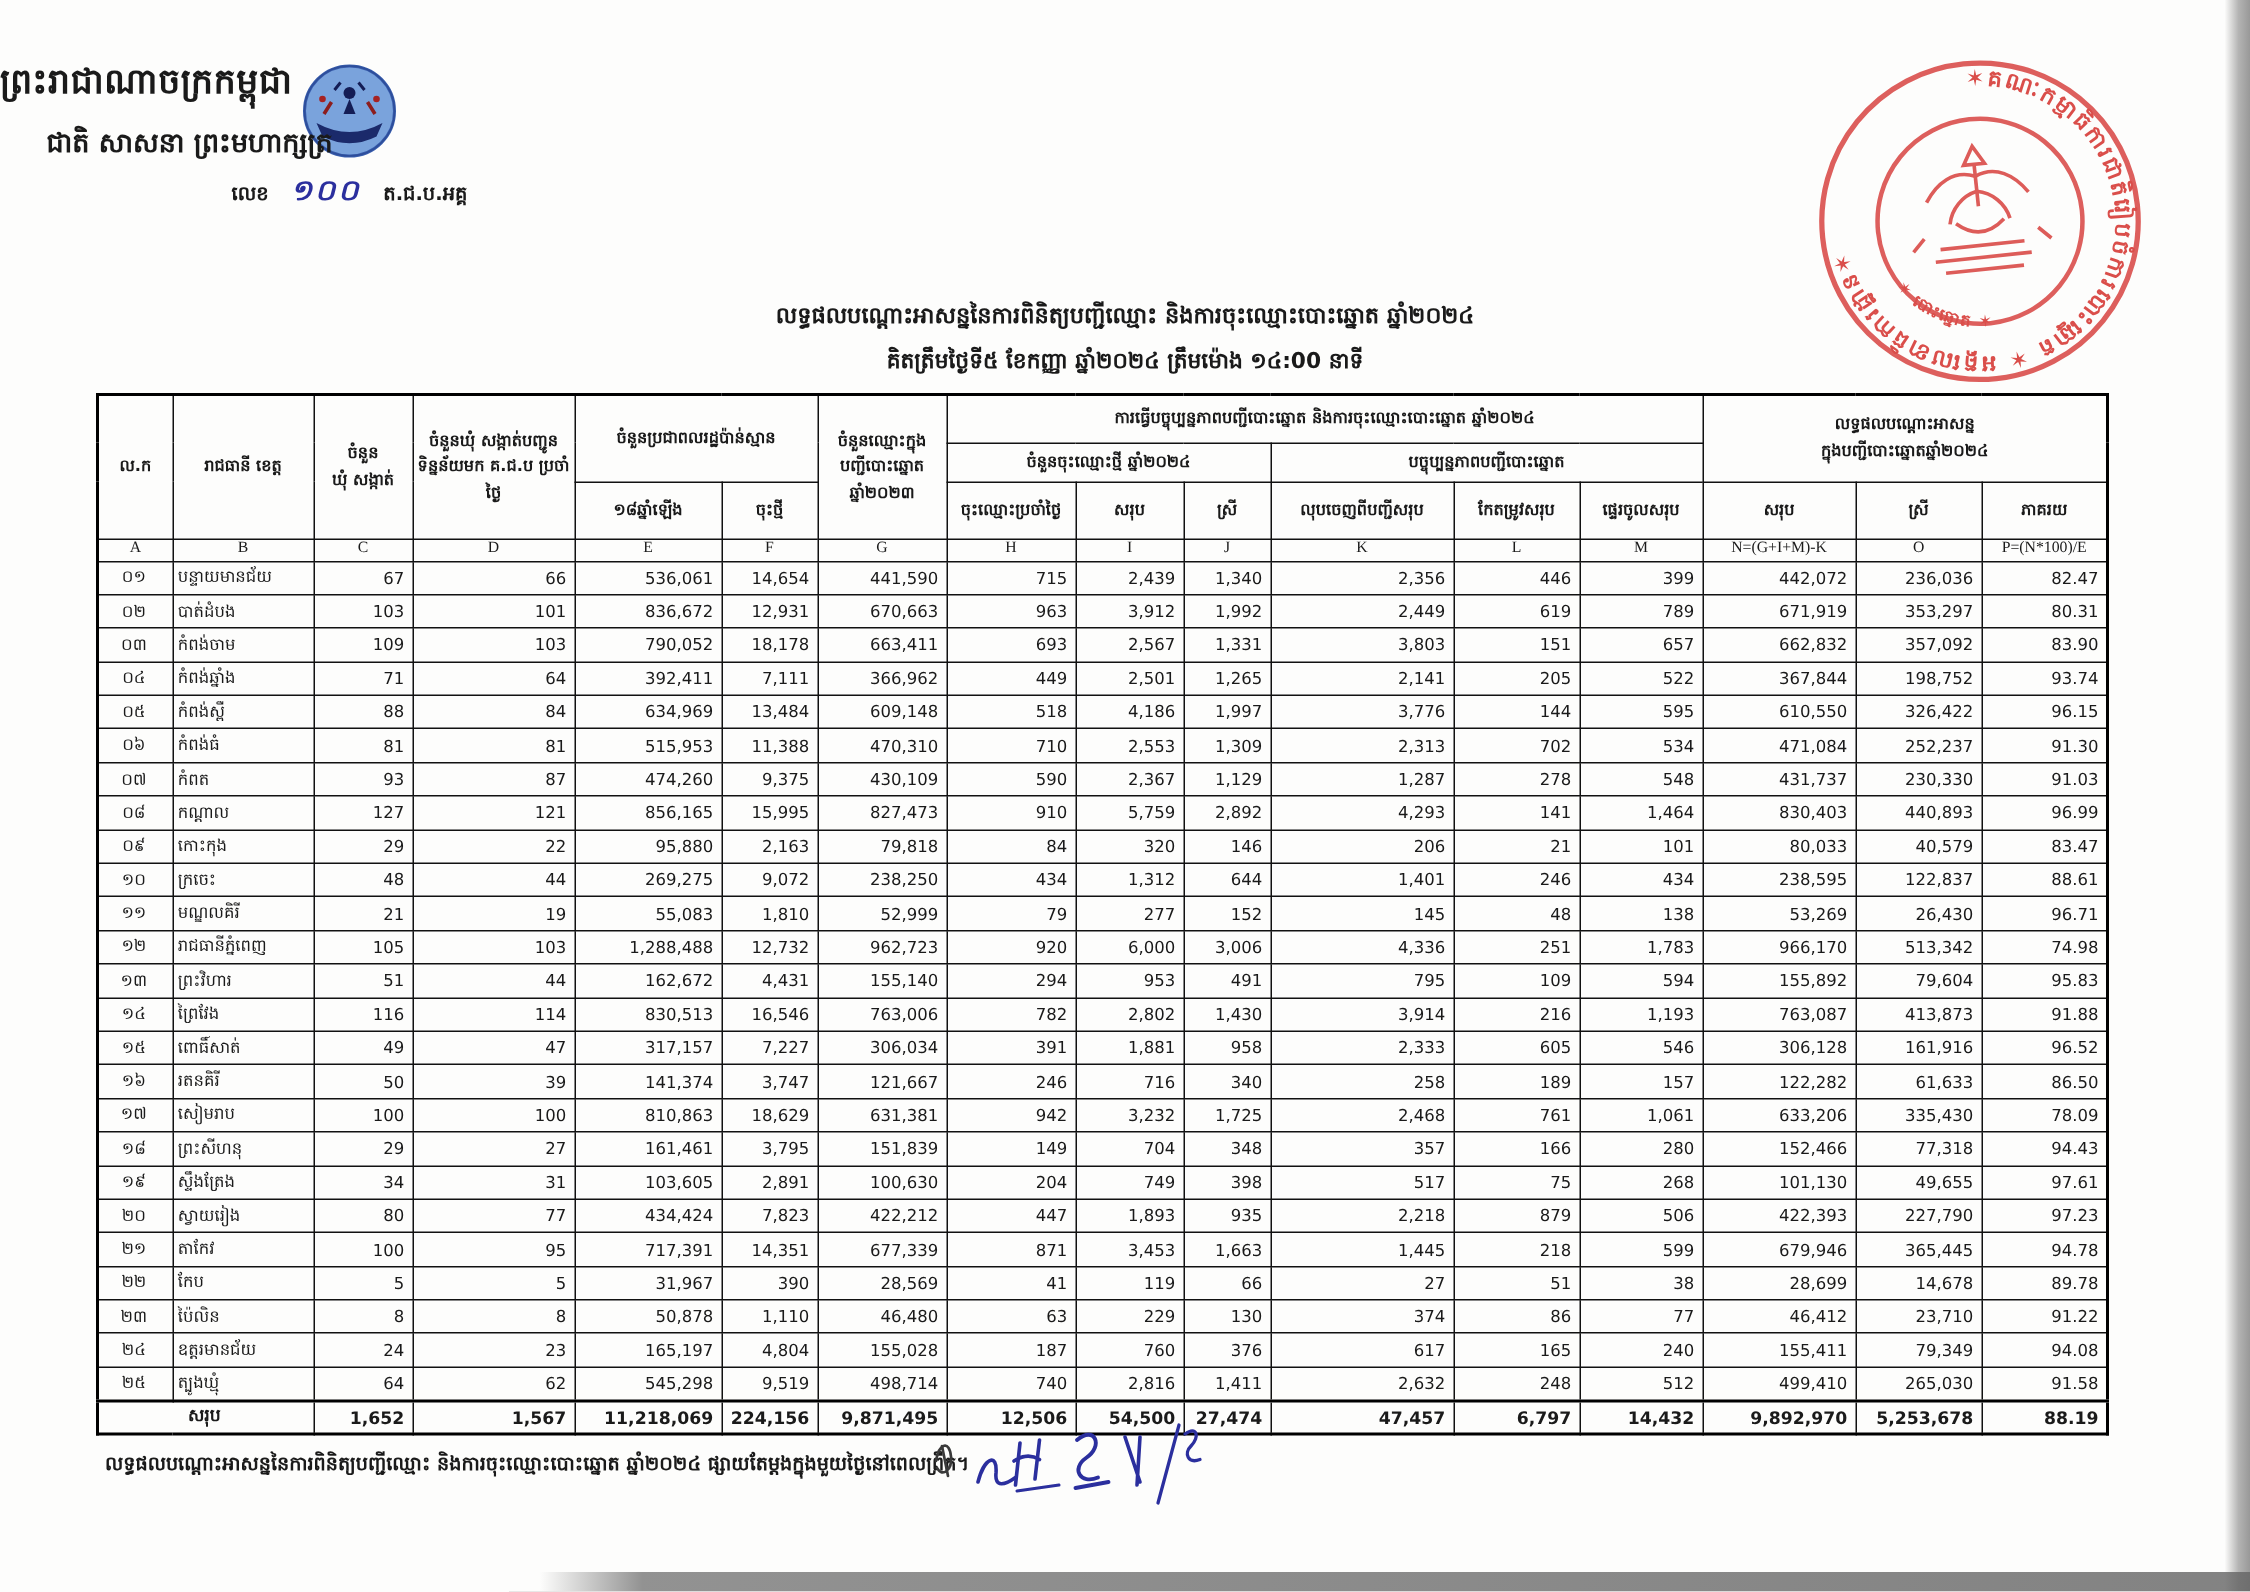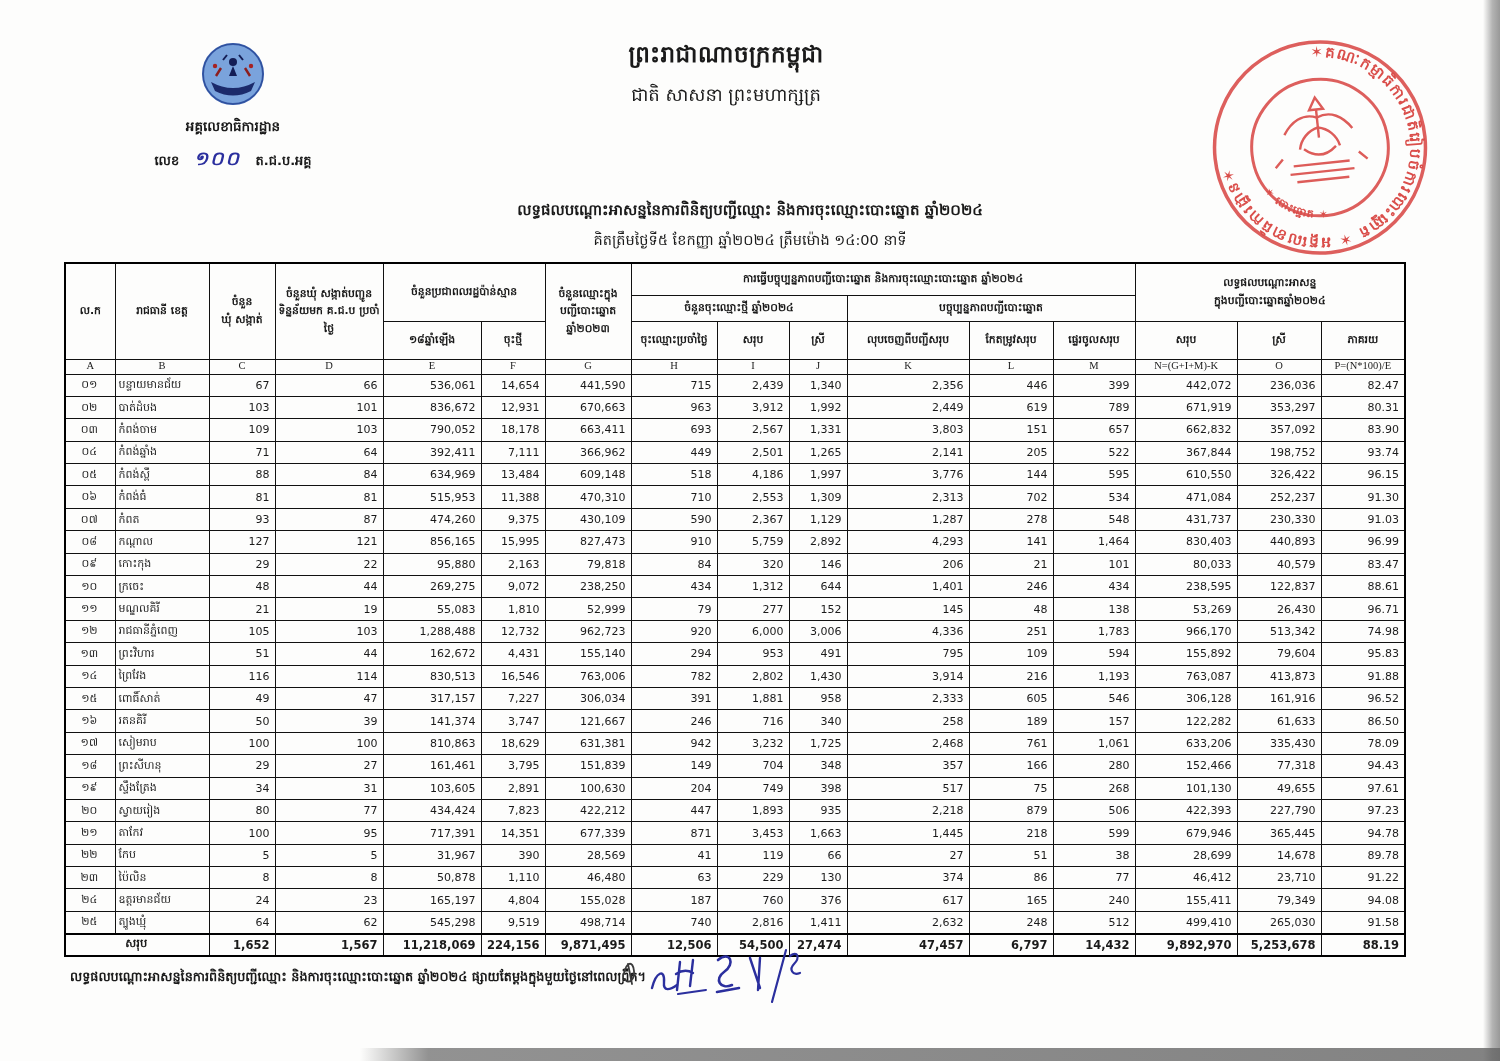--- a/index.html
+++ b/index.html
@@ -8,36 +8,36 @@
 
   
   .org-block{position:absolute;left:58px;top:42px;width:350px;text-align:center;}
   .org-logo{width:64px;height:64px;margin:0 auto 8px auto;}
   .org-line1{font-size:14.5px;font-weight:bold;line-height:1.8;}
   .org-line2{font-size:13.5px;font-weight:bold;line-height:1.9;}
   .org-line3{font-size:13px;font-weight:bold;margin-top:6px;}
   .doc-no{color:#2b2f9e;font-size:19px;font-weight:bold;padding:0 10px;font-style:italic;letter-spacing:2px;}
 
   
-  .kingdom{position:absolute;left:0;top:40px;width:1452px;text-align:center;pointer-events:none;}
+  .kingdom{position:absolute;left:0;top:40px;width:1452px;text-align:left;pointer-events:none;}
   .kingdom-l1{font-size:23px;font-weight:bold;letter-spacing:.5px;}
-  .kingdom-l2{font-size:18px;font-weight:normal;margin-top:10px;}
+  .kingdom-l2{font-size:18px;font-weight:bold;margin-top:10px;padding-left:31px;}
 
   
   .dateline{position:absolute;left:1020px;top:152px;width:360px;text-align:center;
             font-size:12.5px;line-height:1.9;}
 
   
   .stamp{position:absolute;left:1200px;top:35px;width:240px;height:225px;opacity:.85;
          transform:rotate(-6deg);}
 
   
   .doc-title{position:absolute;left:0;top:200px;width:1500px;text-align:center;}
   .doc-title-l1{font-size:15px;font-weight:bold;}
-  .doc-title-l2{font-size:14.5px;font-weight:normal;margin-top:9px;}
+  .doc-title-l2{font-size:14.5px;font-weight:bold;margin-top:9px;}
 
   
   table.results{position:absolute;left:64px;top:262px;width:1340px;border-collapse:collapse;
         table-layout:fixed;border:2px solid #000;}
   table.results th,table.results td{border:1px solid #111;overflow:hidden;}
   table.results th{font-weight:bold;font-size:10.8px;text-align:center;vertical-align:middle;
         padding:1px 2px;white-space:pre-line;line-height:1.65;}
   tr.h-r1{height:32px;} tr.h-r2{height:26px;} tr.h-r3{height:38px;}
   tr.letters-row{height:15px;}
   tr.letters-row td{font-family:"Liberation Serif",serif;font-size:10.5px;text-align:center;
@@ -74,21 +74,20 @@
         <circle cx="32" cy="32" r="30" fill="none" stroke="#24418c" stroke-width="1" opacity=".6"></circle>
         <path d="M10,40 Q32,52 54,40 L50,49 Q32,58 14,49 Z" fill="#1b2a6b"></path>
         <circle cx="32" cy="20" r="4" fill="#141d55"></circle>
         <path d="M32,24 l-4,10 h8 z" fill="#141d55"></path>
         <path d="M20,26 l-5,8 M44,26 l5,8" stroke="#8c1d1d" stroke-width="2.4" fill="none"></path>
         <circle cx="14" cy="24" r="2.2" fill="#a62222"></circle>
         <circle cx="50" cy="24" r="2.2" fill="#a62222"></circle>
         <path d="M22,18 l4,-5 M42,18 l-4,-5" stroke="#141d55" stroke-width="2" fill="none"></path>
       </svg>
     </div>
-    <div class="org-line2">អគ្គលេខាធិការដ្ឋាន</div>
     <div class="org-line3">
       <span>លេខ</span>
       <span class="doc-no">១០០</span>
       <span>ត.ជ.ប.អគ្គ</span>
     </div>
   </div>
 
   <div class="kingdom">
     <div class="kingdom-l1">ព្រះរាជាណាចក្រកម្ពុជា</div>
     <div class="kingdom-l2">ជាតិ សាសនា ព្រះមហាក្សត្រ</div>

